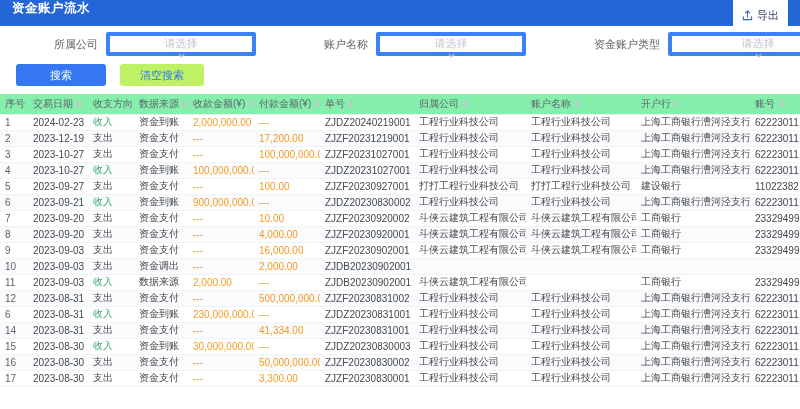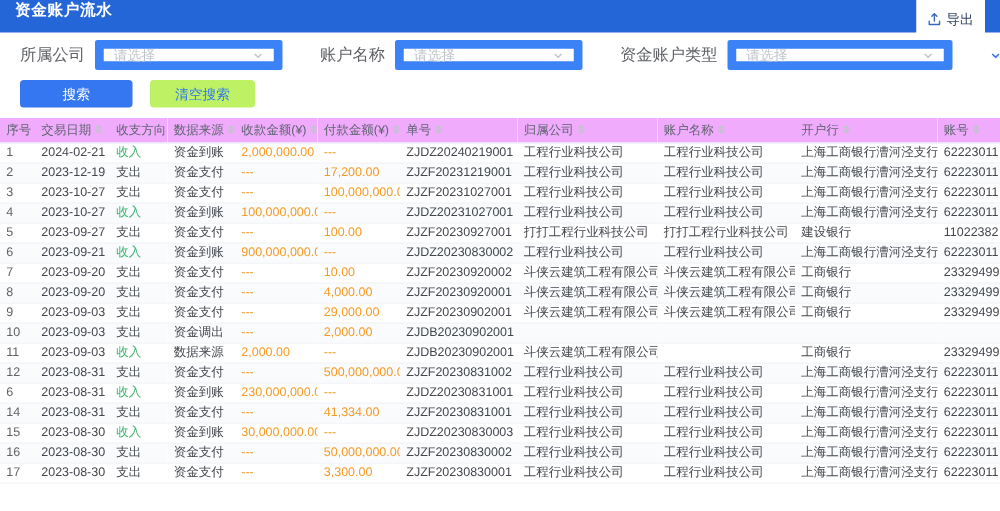--- a/index.html
+++ b/index.html
@@ -22,46 +22,46 @@
     background:#fff; border:none; border-radius:0; height:30px;
     display:flex; align-items:center; gap:4px; padding:0 9px;
     font-size:11px; color:#344563; cursor:pointer; font-family:inherit;
   }
 
   
   .filters {
     display:flex; align-items:center; padding:6px 16px 0 16px;
   }
   .filter-group { display:flex; align-items:center; margin-right:30px; }
-  .filter-label { font-size:13px; color:#606266; margin-right:8px; white-space:nowrap; }
+  .filter-label { font-size:11px; color:#606266; margin-right:8px; white-space:nowrap;margin-left:38px; }
   .select {
-    height:24px; border:7px solid #3b82f6; border-radius:2px; background:#fff;
+    height:24px; border:4px solid #3b82f6; border-radius:2px; background:#fff;
     display:flex; align-items:center; justify-content:space-between;
-    padding:0 8px; cursor:pointer;
+    padding:0 8px; cursor:pointer;flex-direction:column;
   }
   .select.w1 { width:150px; }
   .select.w2 { width:150px; }
   .select.w3 { width:180px; }
   .placeholder { color:#c0c4cc; font-size:11px; }
   .expand-link {
     margin-left:auto; color:var(--accent,#3477f0); font-size:11px;
     display:flex; align-items:center; gap:4px; cursor:pointer; white-space:nowrap;
   }
 
   
   .actions { display:flex; align-items:center; gap:14px; padding:6px 16px; margin-top:2px; }
   .btn { height:22px; border:none; border-radius:3px; font-size:11px; cursor:pointer; font-family:inherit; }
   .btn-primary { background:var(--accent,#3477f0); color:#fff; padding:0 34px; }
   .btn-light { background:#bef264; color:var(--accent,#3477f0); padding:0 20px; }
 
   
   .table-wrap { margin-top:2px; overflow:hidden; width:800px; }
   table { border-collapse:collapse; table-layout:fixed; width:820px; }
   th {
-    background:#f0abfc; color:#5f6470; font-weight:normal; font-size:10px;
+    background:#86efac; color:#5f6470; font-weight:normal; font-size:10px;
     text-align:left; padding:0 5px; height:20px; white-space:nowrap; overflow:hidden;
     border-bottom:1px solid #ebeef5; cursor:pointer;
   }
   td {
     font-size:10px; color:#43474d; padding:0 5px; height:16px;
     white-space:nowrap; overflow:hidden; border-bottom:1px solid #f2f3f7;
   }
   tbody tr:nth-child(even) td { background:#fafbfc; }
   td.amount { color:var(--amount,#f59a23); }
   td.dir-in { color:var(--income,#3eb370); }
@@ -226,21 +226,21 @@
                 <span class="caret">
                   <i class="up"></i>
                   <i class="down"></i>
                 </span>
               </span></th>
           </tr>
         </thead>
         <tbody>
           <tr>
             <td class="index-cell">1</td>
-            <td>2024-02-21</td>
+            <td>2024-02-23</td>
             <td class="dir-in">收入</td>
             <td>资金到账</td>
             <td class="amount">2,000,000.00</td>
             <td class="amount">---</td>
             <td>ZJDZ20240219001</td>
             <td>工程行业科技公司</td>
             <td>工程行业科技公司</td>
             <td>上海工商银行漕河泾支行</td>
             <td>62223011</td>
           </tr>
@@ -334,21 +334,21 @@
             <td>斗侠云建筑工程有限公司</td>
             <td>工商银行</td>
             <td>23329499</td>
           </tr>
           <tr>
             <td class="index-cell">9</td>
             <td>2023-09-03</td>
             <td class="dir-out">支出</td>
             <td>资金支付</td>
             <td class="amount">---</td>
-            <td class="amount">29,000.00</td>
+            <td class="amount">16,000.00</td>
             <td>ZJZF20230902001</td>
             <td>斗侠云建筑工程有限公司</td>
             <td>斗侠云建筑工程有限公司</td>
             <td>工商银行</td>
             <td>23329499</td>
           </tr>
           <tr>
             <td class="index-cell">10</td>
             <td>2023-09-03</td>
             <td class="dir-out">支出</td>

